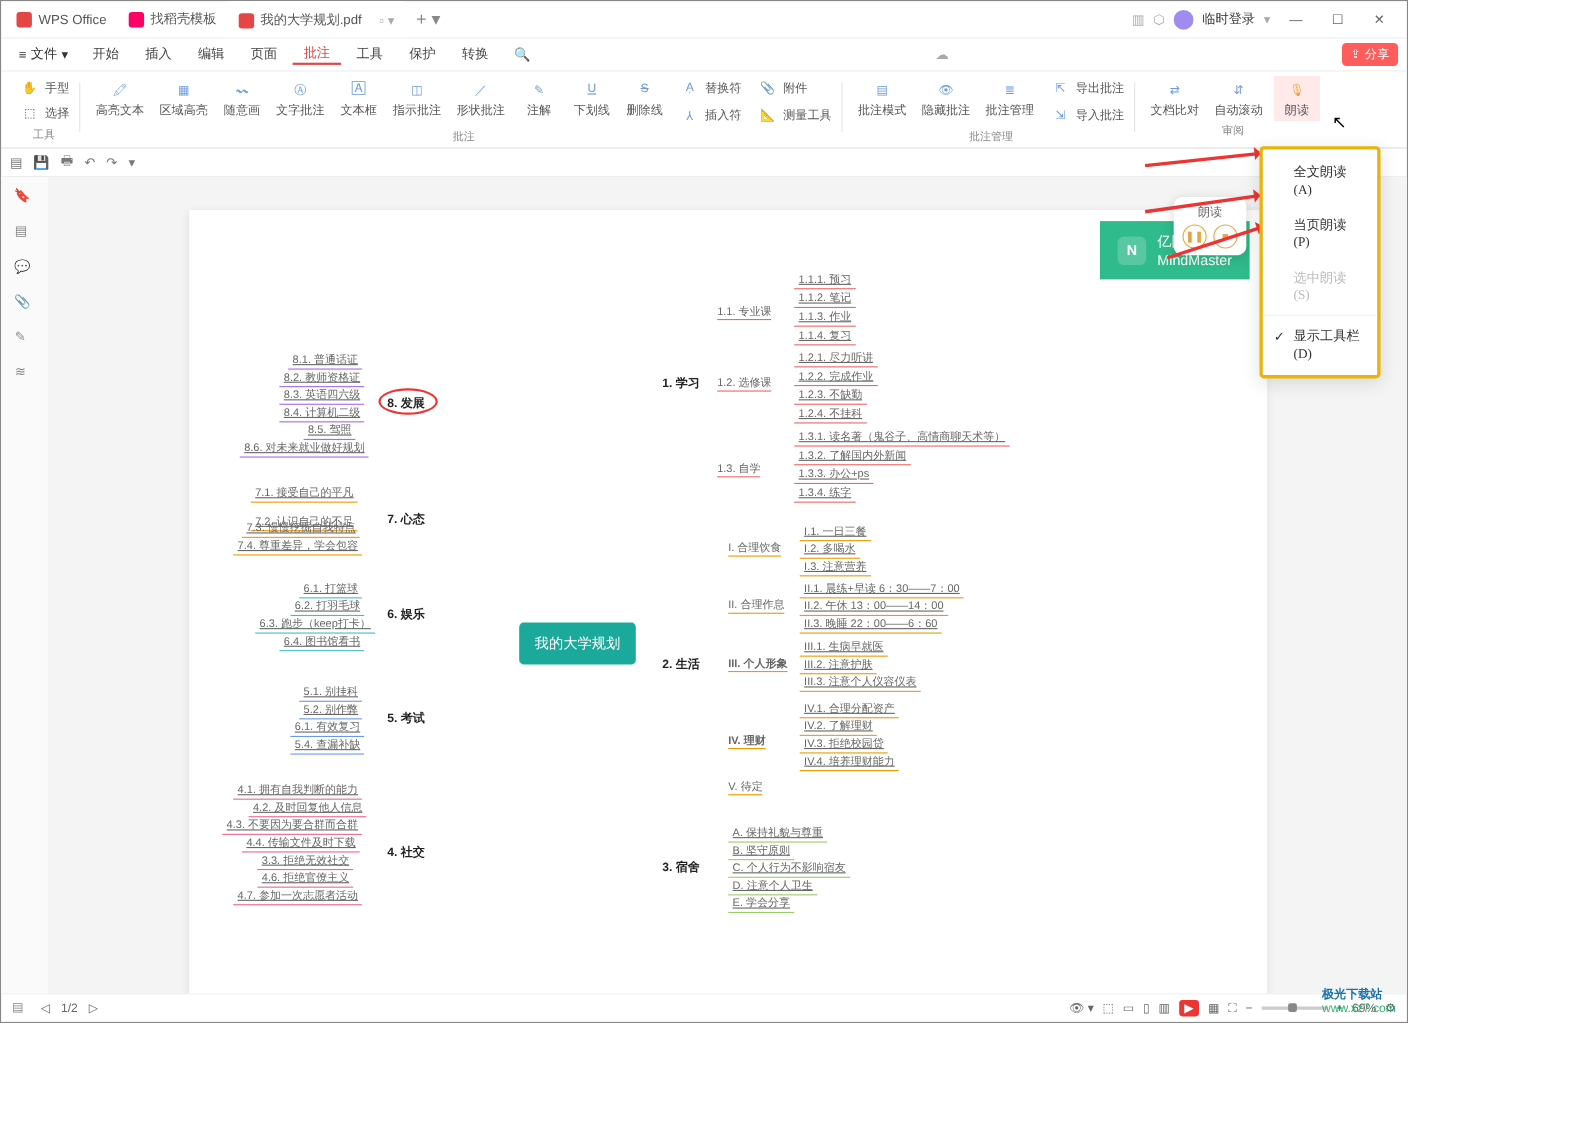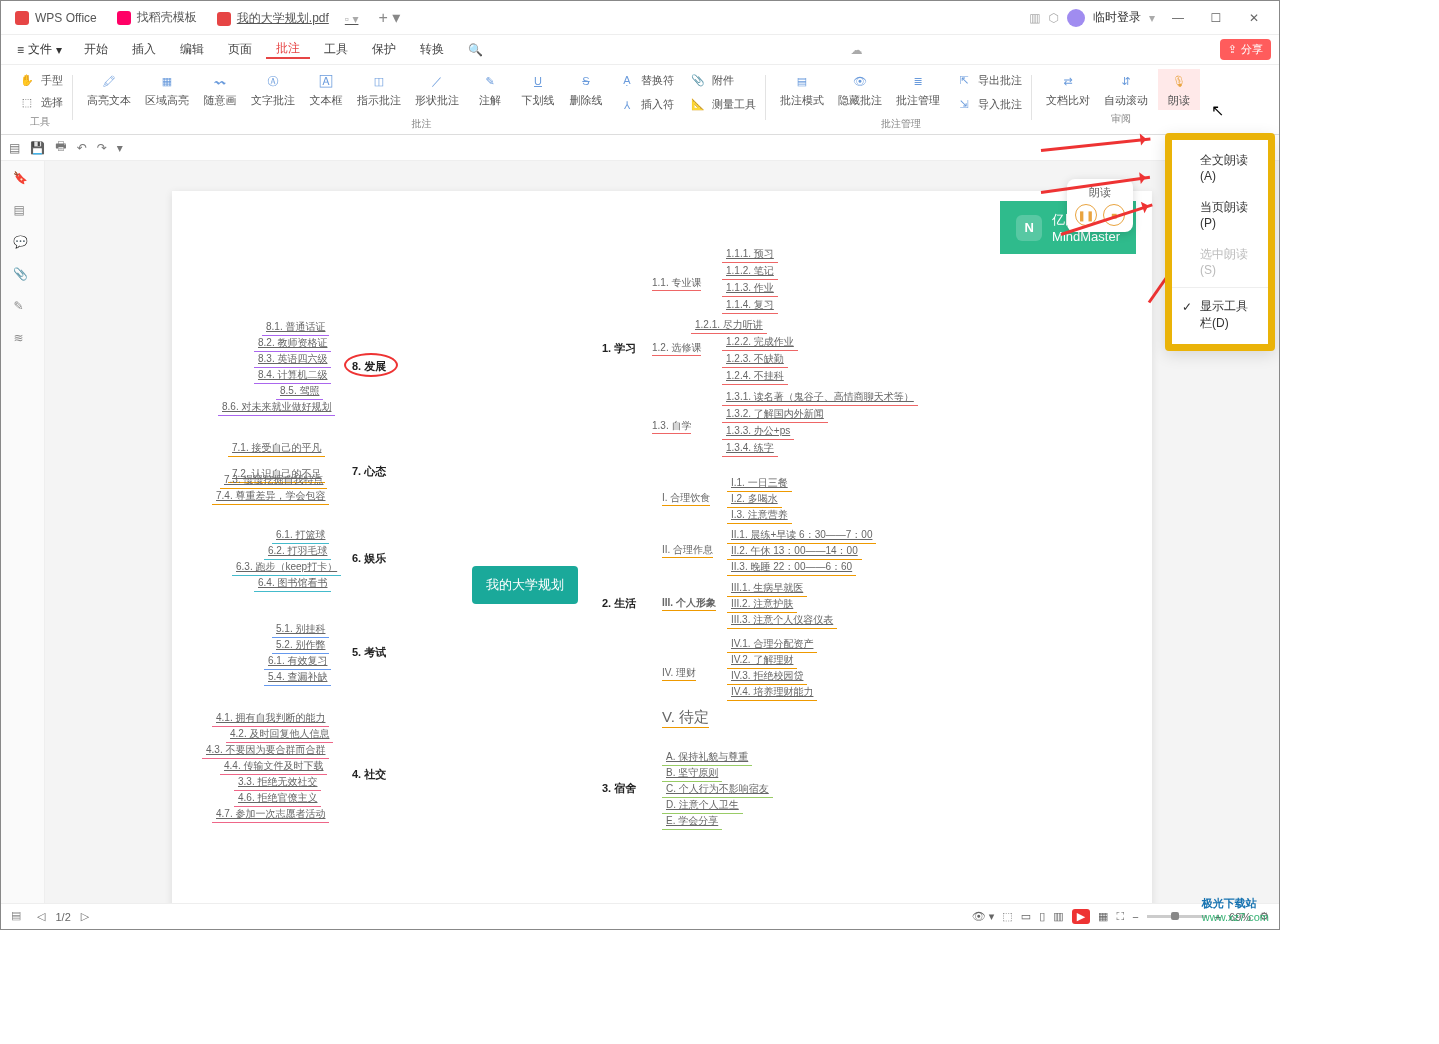--- a/index.html
+++ b/index.html
@@ -25,21 +25,21 @@
 }
 .tab {
   display: flex;
   align-items: center;
   padding: 0 10px;
   height: 100%;
   gap: 6px;
   cursor: pointer;
   color: #555;
 }
-.tab.active { background: #fff; border-top: 2px solid transparent; text-decoration: underline; }
+.tab.active { background: #fff; border-top: 2px solid transparent; }
 .tab-icon-red { width:14px; height:14px; background:#e64545; border-radius:3px; }
 .tab-icon-orange { width:14px; height:14px; background:#f06; border-radius:3px; }
 .tab-icon-pdf { width:14px; height:14px; background:#e64545; border-radius:3px; }
 .tab-add { padding:0 10px; color:#888; font-size:16px; }
 .titlebar-right { margin-left:auto; display:flex; align-items:center; gap:8px; padding-right:6px; }
 .avatar { width:18px; height:18px; border-radius:50%; background:#a08cf0; }
 .winbtn { width:30px; height:100%; display:flex; align-items:center; justify-content:center; color:#666; }
 
 
 .menubar {
@@ -182,28 +182,29 @@
 .red-ell {
   position:absolute;
   border:2px solid #e33;
   border-radius:50%;
   width:54px; height:24px;
 }
 
 
 .dropdown {
   position:absolute;
-  top: 132px; right: 4px;
+  top: 132px; right: 24px;
   width: 110px;
   background:#fff;
-  border:7px solid #eab308;
+  border:3px solid #eab308;
   border-radius:4px;
   box-shadow: 0 4px 16px rgba(0,0,0,0.12);
   padding: 4px 0;
   z-index: 50;
+  font-family: Liberation Serif, serif;
 }
 .dropdown .ditem {
   padding: 8px 14px 8px 28px;
   font-size:12px;
   color:#333;
   cursor:pointer;
   position:relative;
 }
 .dropdown .ditem.disabled { color:#bbb; }
 .dropdown .ditem .check {
@@ -475,21 +476,21 @@
       </div>
       <div class="center-node">我的大学规划</div>
 
       <div class="branch" style="left:430px;top:150px">1. 学习</div>
       <div class="branch" style="left:480px;top:85px;font-weight:normal;font-size:10px;color:#666;border-bottom:1px solid #e66">1.1. 专业课</div>
       <div class="leaf" style="left:550px;top:55px;border-color:#e66">1.1.1. 预习</div>
       <div class="leaf" style="left:550px;top:72px;border-color:#e66">1.1.2. 笔记</div>
       <div class="leaf" style="left:550px;top:89px;border-color:#e66">1.1.3. 作业</div>
       <div class="leaf" style="left:550px;top:106px;border-color:#e66">1.1.4. 复习</div>
       <div class="branch" style="left:480px;top:150px;font-weight:normal;font-size:10px;color:#666;border-bottom:1px solid #e66">1.2. 选修课</div>
-      <div class="leaf" style="left:519px;top:126px;border-color:#e66">1.2.1. 尽力听讲</div>
+      <div class="leaf" style="left:550px;top:126px;border-color:#e66">1.2.1. 尽力听讲</div>
       <div class="leaf" style="left:550px;top:143px;border-color:#e66">1.2.2. 完成作业</div>
       <div class="leaf" style="left:550px;top:160px;border-color:#e66">1.2.3. 不缺勤</div>
       <div class="leaf" style="left:550px;top:177px;border-color:#e66">1.2.4. 不挂科</div>
       <div class="branch" style="left:480px;top:228px;font-weight:normal;font-size:10px;color:#666;border-bottom:1px solid #e66">1.3. 自学</div>
       <div class="leaf" style="left:550px;top:198px;border-color:#e66">1.3.1. 读名著（鬼谷子、高情商聊天术等）</div>
       <div class="leaf" style="left:550px;top:215px;border-color:#e66">1.3.2. 了解国内外新闻</div>
       <div class="leaf" style="left:550px;top:232px;border-color:#e66">1.3.3. 办公+ps</div>
       <div class="leaf" style="left:550px;top:249px;border-color:#e66">1.3.4. 练字</div>
 
       <div class="branch" style="left:430px;top:405px">2. 生活</div>
@@ -498,26 +499,26 @@
       <div class="leaf" style="left:555px;top:300px;border-color:#e90">I.2. 多喝水</div>
       <div class="leaf" style="left:555px;top:316px;border-color:#e90">I.3. 注意营养</div>
       <div class="branch" style="left:490px;top:352px;font-weight:normal;font-size:10px;color:#666;border-bottom:1px solid #e90">II. 合理作息</div>
       <div class="leaf" style="left:555px;top:336px;border-color:#e90">II.1. 晨练+早读 6：30——7：00</div>
       <div class="leaf" style="left:555px;top:352px;border-color:#e90">II.2. 午休 13：00——14：00</div>
       <div class="leaf" style="left:555px;top:368px;border-color:#e90">II.3. 晚睡 22：00——6：60</div>
       <div class="branch" style="left:490px;top:405px;font-weight:bold;font-size:10px;color:#666;border-bottom:1px solid #e90">III. 个人形象</div>
       <div class="leaf" style="left:555px;top:389px;border-color:#e90">III.1. 生病早就医</div>
       <div class="leaf" style="left:555px;top:405px;border-color:#e90">III.2. 注意护肤</div>
       <div class="leaf" style="left:555px;top:421px;border-color:#e90">III.3. 注意个人仪容仪表</div>
-      <div class="branch" style="left:490px;top:475px;font-weight:normal;font-size:10px;color:#666;border-bottom:1px solid #e90">IV. 理财</div>
+      <div class="branch" style="left:490px;top:475px;font-weight:bold;font-size:10px;color:#666;border-bottom:1px solid #e90">IV. 理财</div>
       <div class="leaf" style="left:555px;top:445px;border-color:#e90">IV.1. 合理分配资产</div>
       <div class="leaf" style="left:555px;top:461px;border-color:#e90">IV.2. 了解理财</div>
       <div class="leaf" style="left:555px;top:477px;border-color:#e90">IV.3. 拒绝校园贷</div>
       <div class="leaf" style="left:555px;top:493px;border-color:#e90">IV.4. 培养理财能力</div>
-      <div class="branch" style="left:490px;top:517px;font-weight:normal;font-size:15px;color:#666;border-bottom:1px solid #e90">V. 待定</div>
+      <div class="branch" style="left:490px;top:517px;font-weight:normal;font-size:10px;color:#666;border-bottom:1px solid #e90">V. 待定</div>
 
       <div class="branch" style="left:430px;top:590px">3. 宿舍</div>
       <div class="leaf" style="left:490px;top:558px;border-color:#9c6">A. 保持礼貌与尊重</div>
       <div class="leaf" style="left:490px;top:574px;border-color:#9c6">B. 坚守原则</div>
       <div class="leaf" style="left:490px;top:590px;border-color:#9c6">C. 个人行为不影响宿友</div>
       <div class="leaf" style="left:490px;top:606px;border-color:#9c6">D. 注意个人卫生</div>
       <div class="leaf" style="left:490px;top:622px;border-color:#9c6">E. 学会分享</div>
 
       <div class="branch" style="left:180px;top:576px">4. 社交</div>
       <div class="leaf" style="left:40px;top:519px;border-color:#e68">4.1. 拥有自我判断的能力</div>

